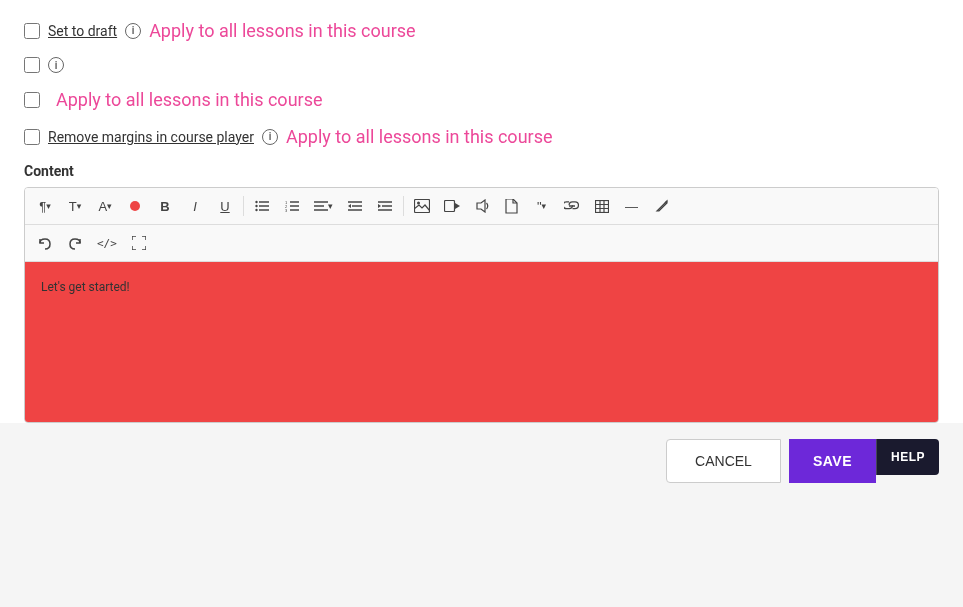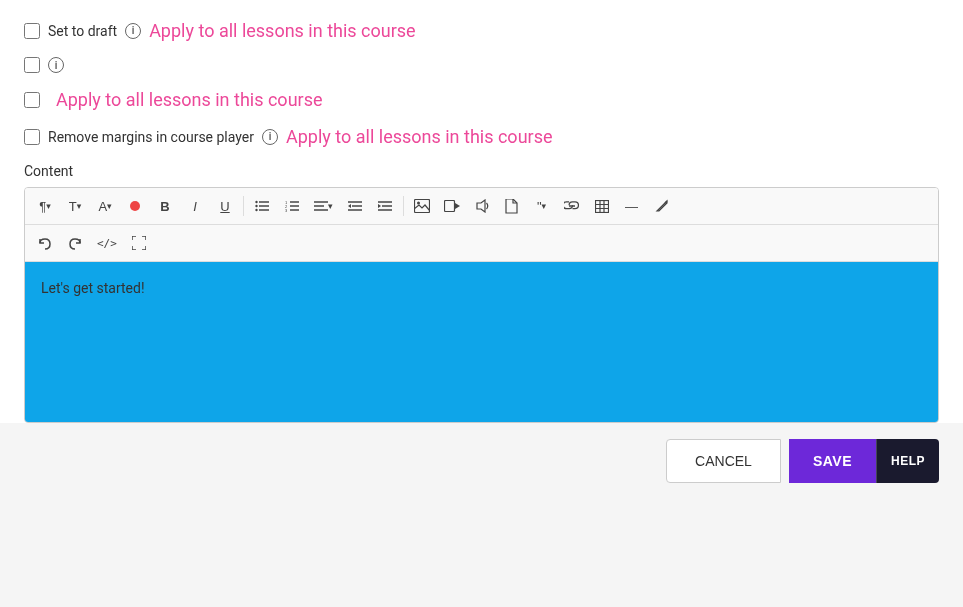--- a/index.html
+++ b/index.html
@@ -23,20 +23,21 @@
     }
     .checkbox-row input[type="checkbox"] {
       width: 16px;
       height: 16px;
       cursor: pointer;
       flex-shrink: 0;
     }
     .checkbox-label {
       color: #333;
       font-size: 14px;
+      text-decoration: underline;
     }
     .info-icon {
       display: inline-flex;
       align-items: center;
       justify-content: center;
       width: 16px;
       height: 16px;
       border-radius: 50%;
       border: 1.5px solid #666;
       color: #666;
@@ -49,21 +50,21 @@
       color: #ec4899;
       text-decoration: none;
       font-size: 18px;
       cursor: pointer;
     }
     .content-section {
       margin-top: 8px;
     }
     .content-label {
       font-size: 14px;
-      font-weight: 400;
+      font-weight: 700;
       color: #333;
       margin-bottom: 8px;
     }
     .editor-container {
       border: 1px solid #ccc;
       border-radius: 4px;
       overflow: hidden;
     }
     .toolbar {
       display: flex;
@@ -101,22 +102,22 @@
       display: flex;
       align-items: center;
       background: #f9f9f9;
       border-bottom: 1px solid #ddd;
       padding: 4px 6px;
       gap: 2px;
     }
     .editor-body {
       min-height: 160px;
       padding: 16px;
-      background: #0ea5e9;
-      font-size: 14px;
+      background: #ef4444;
+      font-size: 12px;
       color: #333;
       line-height: 1.5;
     }
     .footer {
       background: #f5f5f5;
       padding: 16px 24px;
       display: flex;
       justify-content: flex-end;
       align-items: center;
       gap: 8px;
@@ -146,21 +147,21 @@
     }
     .btn-help {
       background: #1a1a2e;
       color: #fff;
       border: none;
       border-left: 1px solid rgba(255,255,255,0.2);
       padding: 10px 14px;
       font-size: 12px;
       cursor: pointer;
       font-weight: 600;
-      height: 44px;
+      height: 36px;
       letter-spacing: 0.5px;
       border-radius: 0 4px 4px 0;
     }
     .save-help-group {
       display: flex;
     }
   </style>
 </head>
 <body>
 

